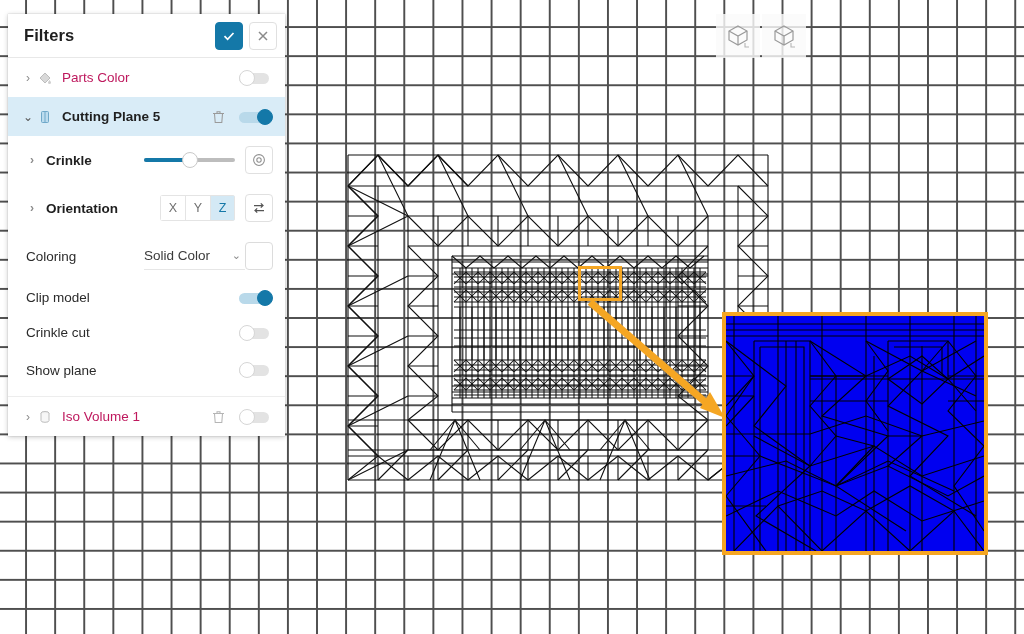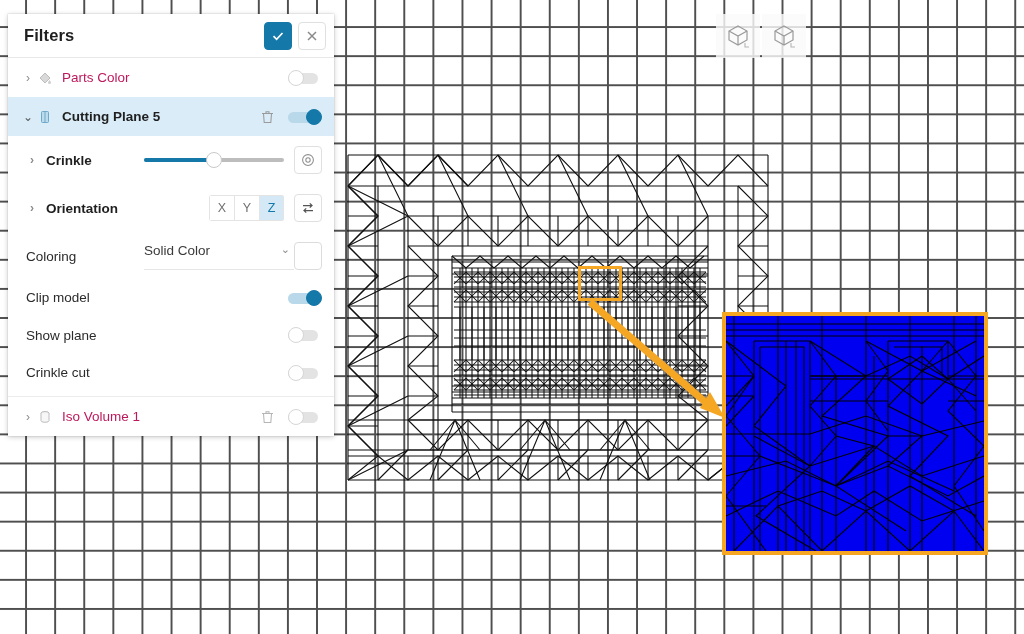--- a/index.html
+++ b/index.html
@@ -91,21 +91,21 @@
     height: 190px;
     z-index: 11;
     pointer-events: none;
   }
 
   
   #filters-panel {
     position: absolute;
     left: 8px;
     top: 14px;
-    width: 326px;
+    width: 277px;
     background: #ffffff;
     box-shadow: 0 1px 5px rgba(0,0,0,0.22), 0 0 1px rgba(0,0,0,0.25);
     z-index: 30;
     font-size: 13.5px;
     color: #2b2b2b;
   }
   .panel-header {
     height: 43px;
     display: flex;
     align-items: center;
@@ -309,20 +309,21 @@
   }
   .seg-btn:last-child { border-right: 1px solid #e4e4e4; }
   .seg-btn.active {
     background: #d4e9f5;
     color: #1478a8;
   }
 
   .select-wrap {
     flex: 1;
     display: flex;
+    align-items: center;
     border-bottom: 1px solid #e6e6e6;
     height: 26px;
     cursor: pointer;
   }
   .select-value {
     flex: 1;
     font-size: 13.5px;
     color: #3a3a3a;
   }
   .select-caret { color: #8a8a8a; font-size: 11px; margin-right: 4px; }
@@ -608,34 +609,34 @@
     </div>
 
 
     <div class="toggle-row">
       <div class="prop-label">Clip model</div>
       <div class="toggle on">
           <div class="track"></div>
           <div class="knob"></div>
         </div>
     </div>
+    <div class="toggle-row">
+      <div class="prop-label">Crinkle cut</div>
+      <div class="toggle off">
+          <div class="track"></div>
+          <div class="knob"></div>
+        </div>
+    </div>
     <div class="toggle-row" style="height:40px">
       <div class="prop-label">Show plane</div>
       <div class="toggle off">
           <div class="track"></div>
           <div class="knob"></div>
         </div>
     </div>
-    <div class="toggle-row">
-      <div class="prop-label">Crinkle cut</div>
-      <div class="toggle off">
-          <div class="track"></div>
-          <div class="knob"></div>
-        </div>
-    </div>
 
     <div class="divider"></div>
 
     <div class="filter-row">
       <div class="chev">›</div>
       <div class="f-icon">
         <svg width="16" height="16" viewBox="0 0 16 16">
           <ellipse cx="8" cy="4.2" rx="4" ry="1.7" fill="#efefef" stroke="#bdbdbd" stroke-width="1"></ellipse>
           <path d="M4 4.2 L4 11.6 A4 1.7 0 0 0 12 11.6 L12 4.2" fill="#f7f7f7" stroke="#bdbdbd" stroke-width="1"></path>
         </svg>

